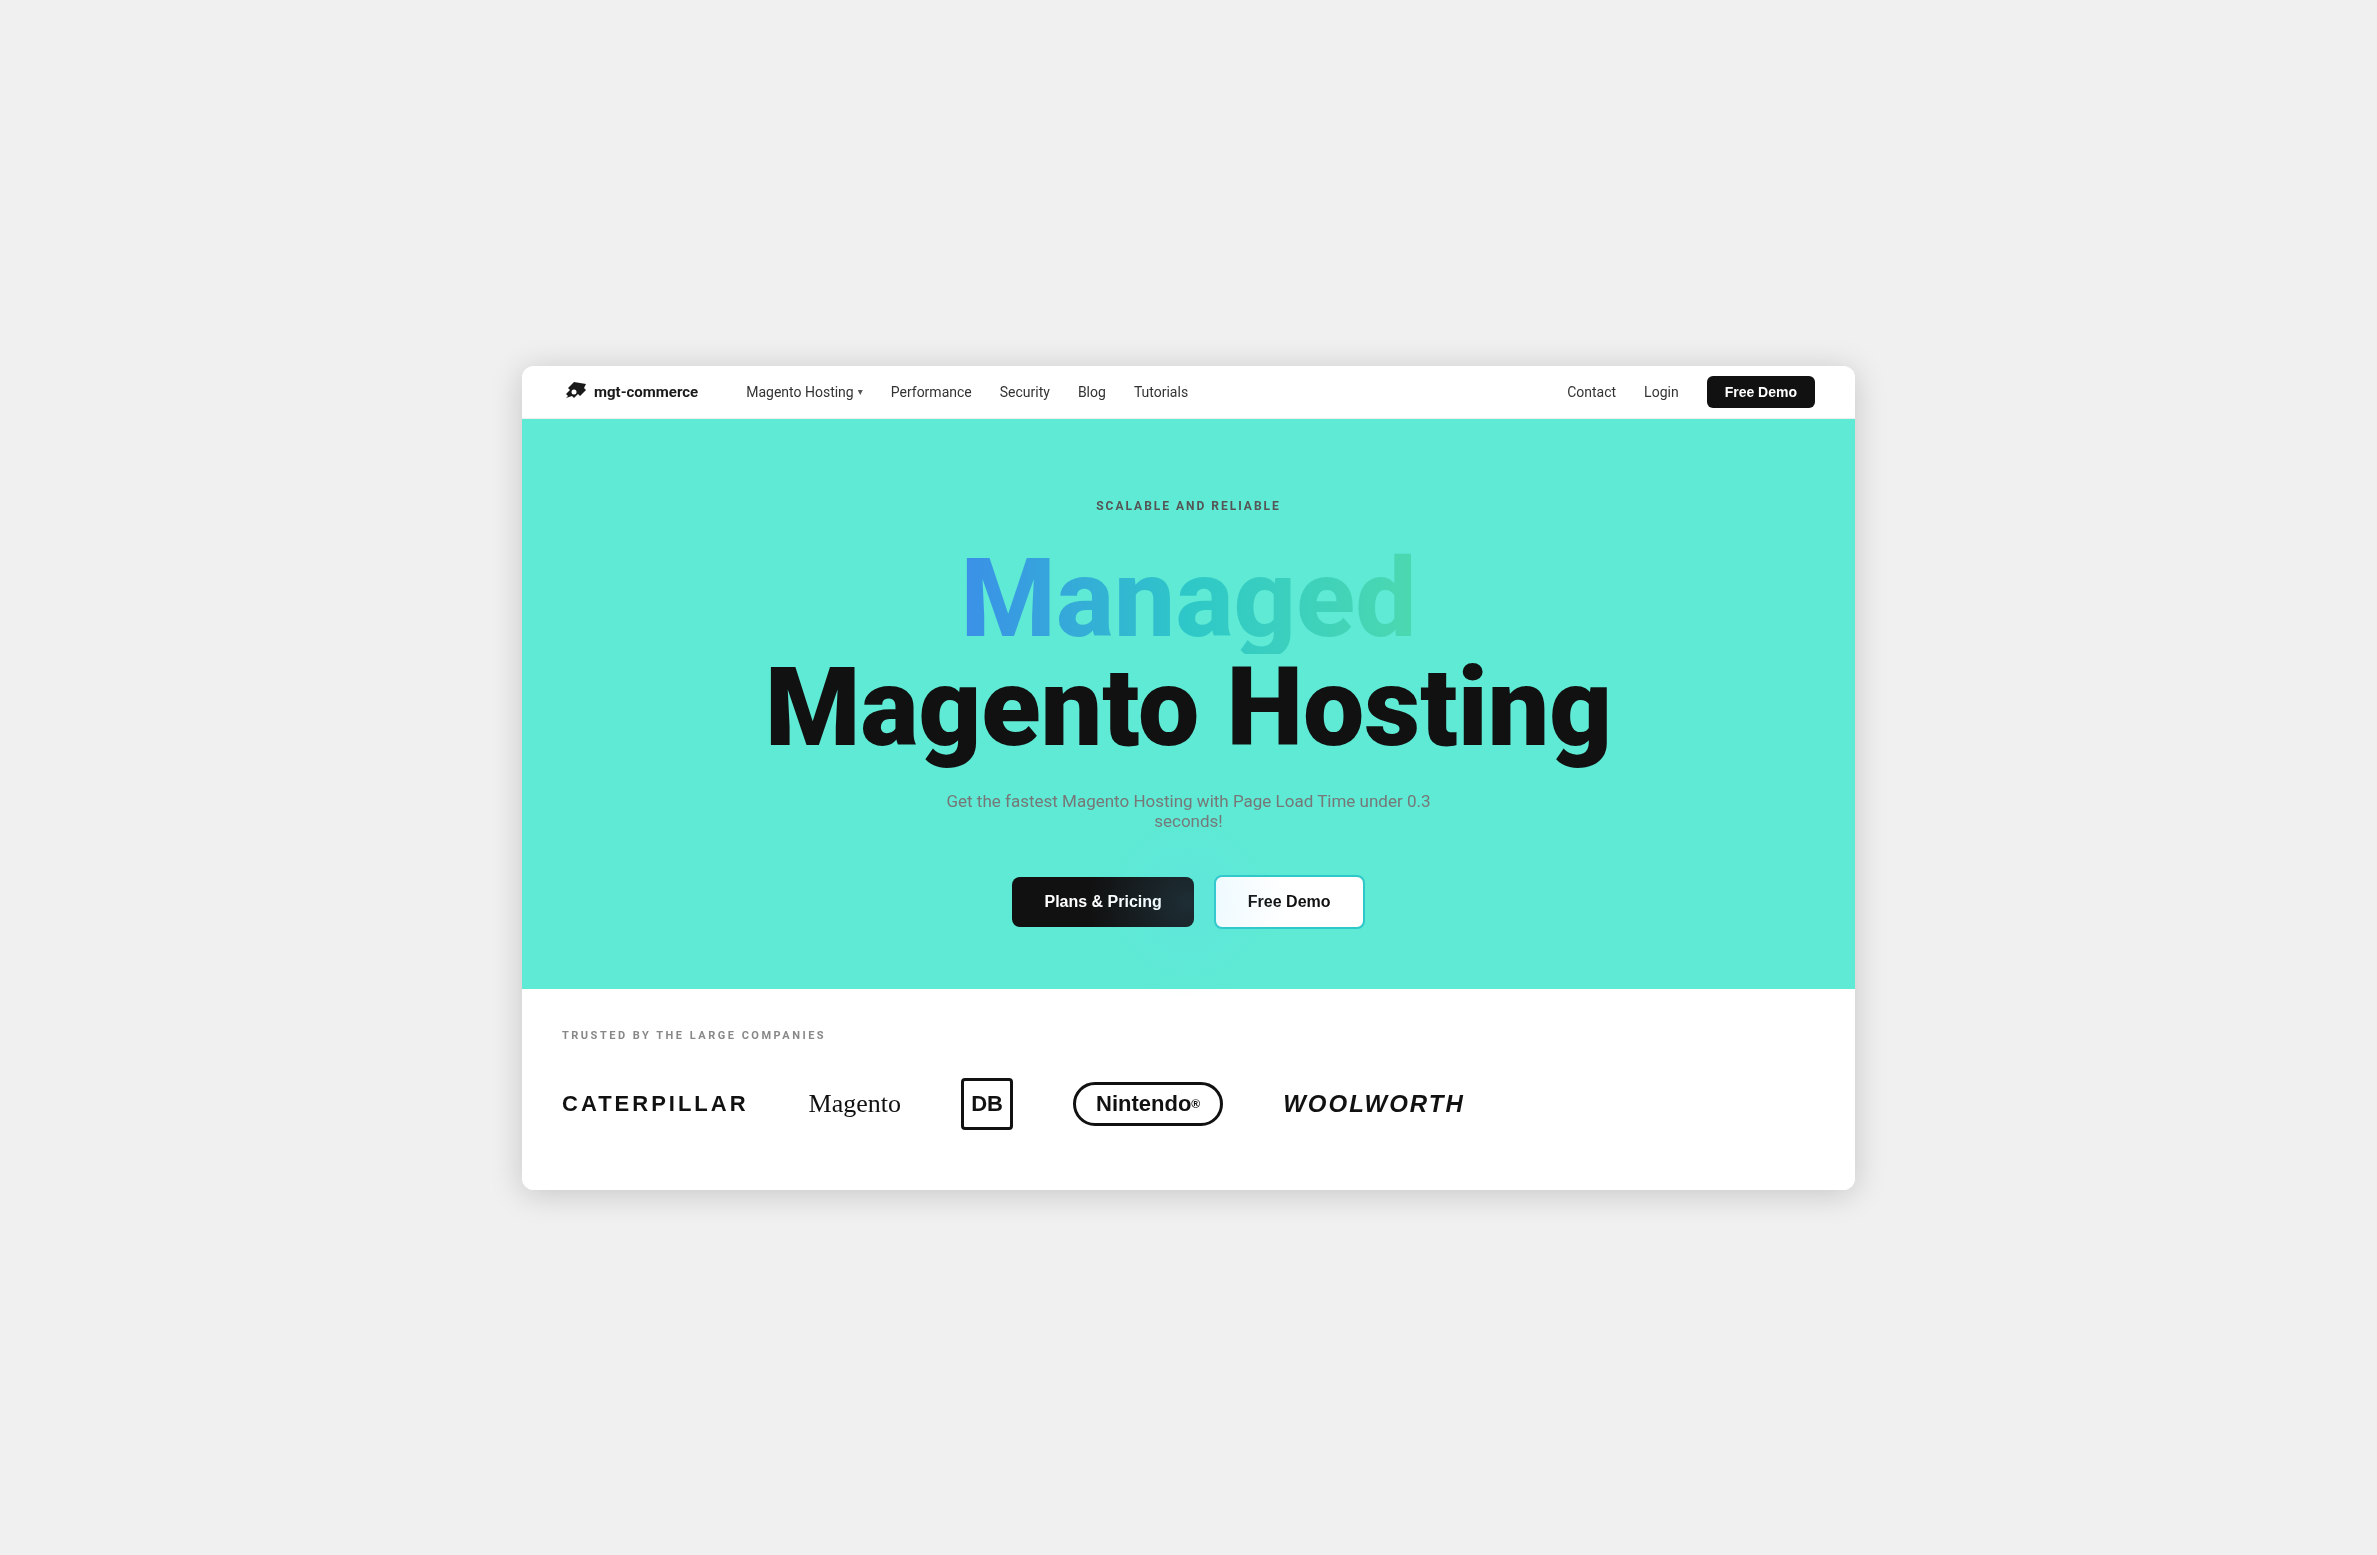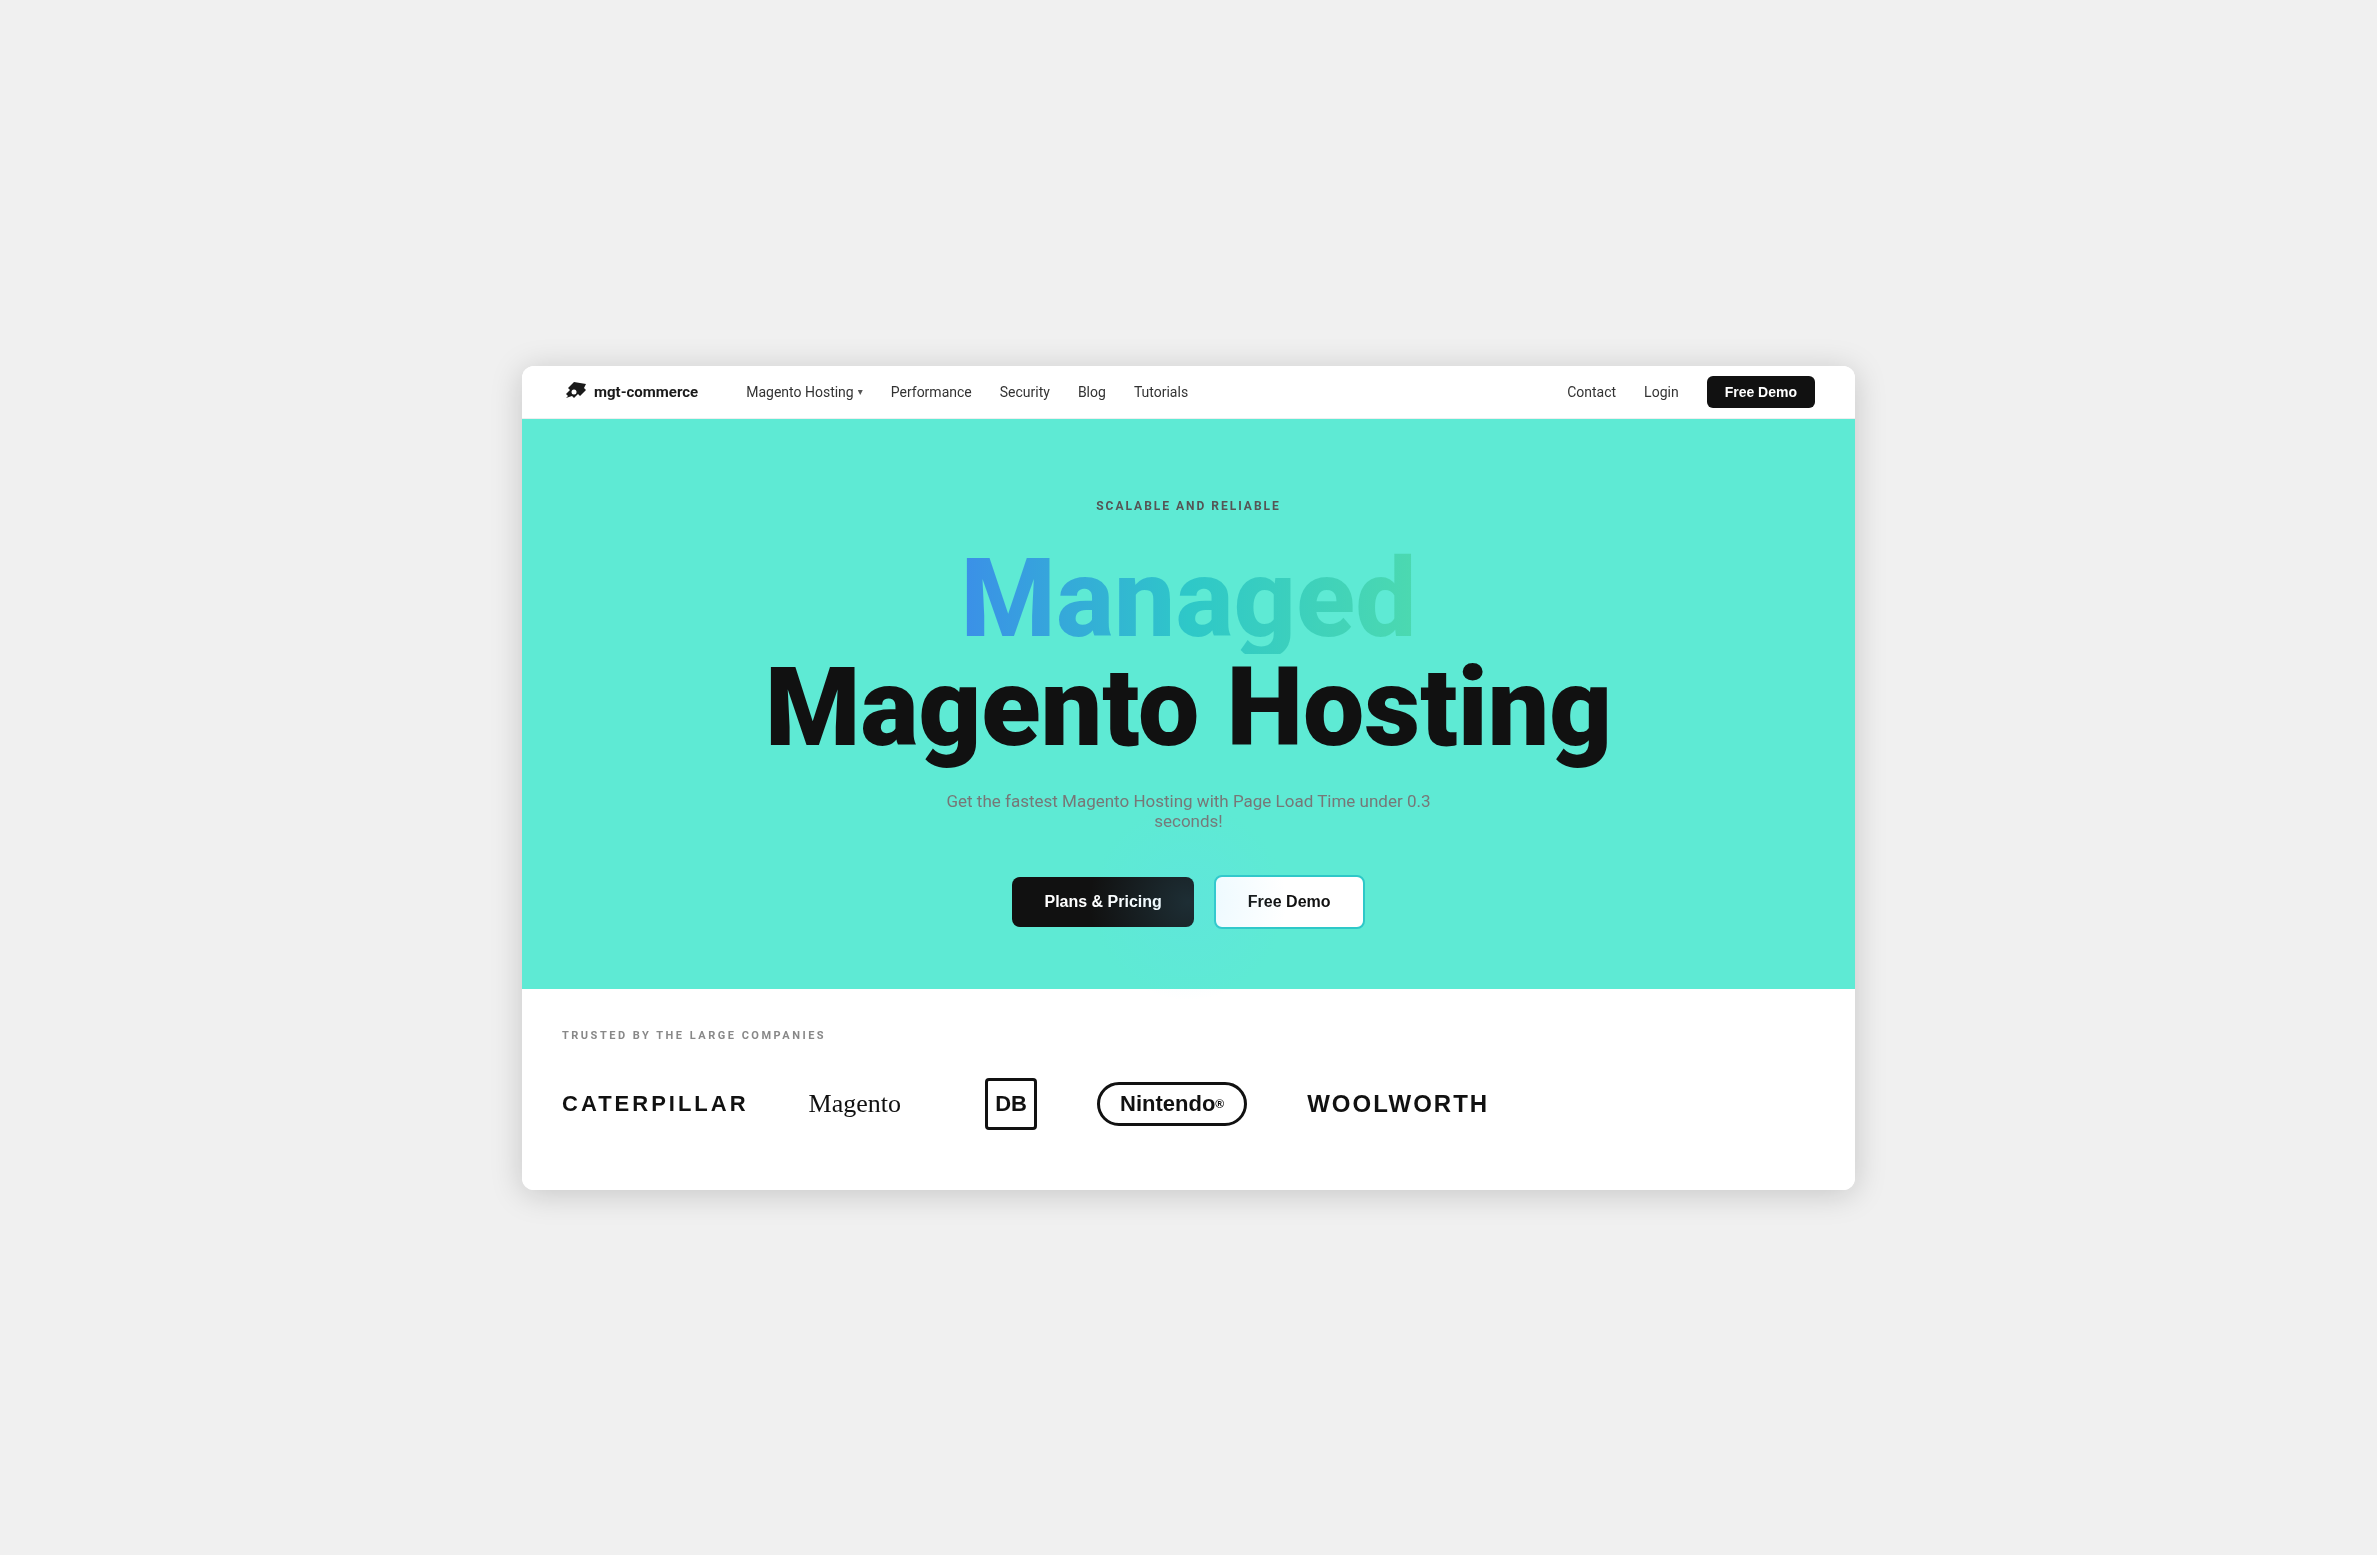--- a/index.html
+++ b/index.html
@@ -229,21 +229,20 @@
       align-items: center;
       justify-content: center;
       width: 52px;
       height: 52px;
       border: 3px solid #111;
       border-radius: 4px;
       font-size: 22px;
       font-weight: 900;
       color: #111;
       font-family: Arial, sans-serif;
-      margin-left: 24px;
     }
 
     
     .logo-nintendo {
       display: inline-flex;
       align-items: center;
       border: 3px solid #111;
       border-radius: 40px;
       padding: 6px 20px;
       font-size: 22px;
@@ -258,20 +257,21 @@
     }
 
     
     .logo-woolworth {
       font-size: 24px;
       font-weight: 900;
       color: #111;
       letter-spacing: 2px;
       text-transform: uppercase;
       font-family: 'Arial Black', Arial, sans-serif;
+      font-style: italic;
     }
 
     .chevron-icon {
       font-size: 10px;
       color: #555;
     }
   </style>
 </head>
 <body>
 

